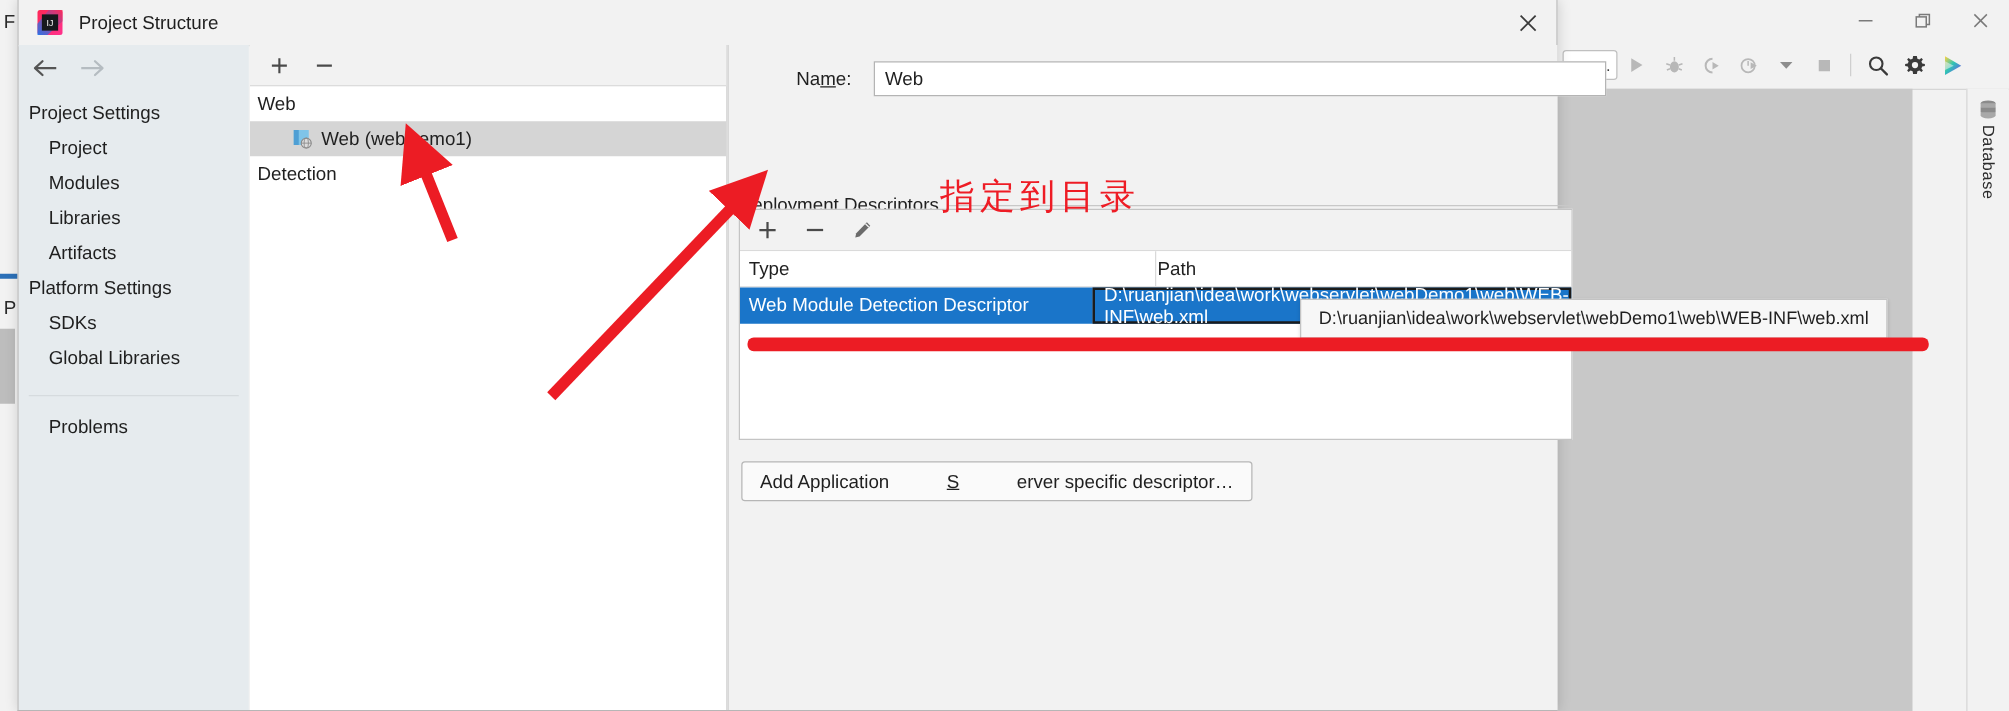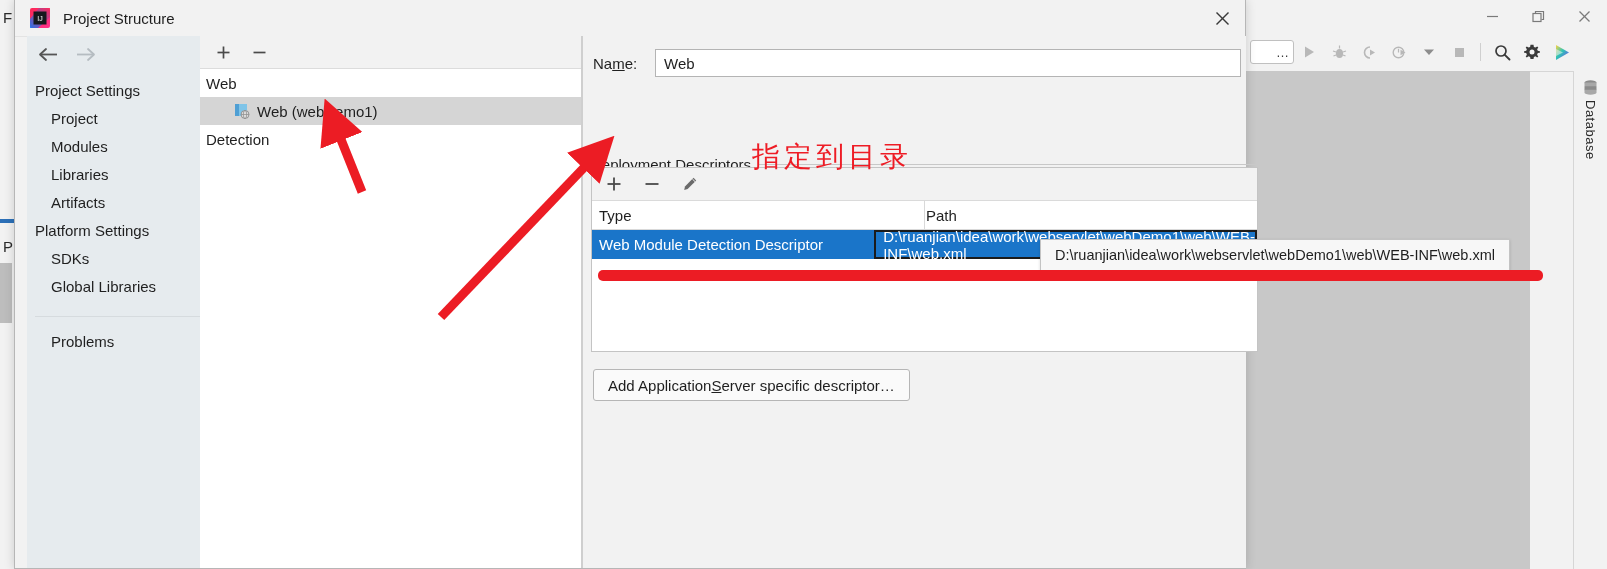--- a/index.html
+++ b/index.html
@@ -40,21 +40,21 @@
       border:1px solid #b6b6b6;border-top:none;box-sizing:border-box;box-shadow:0 0 10px rgba(0,0,0,.16);}
   .dlg-title{position:relative;height:36px;background:#f2f2f2;display:flex;align-items:center;
       border-bottom:1px solid #e3e3e3;}
   .dlg-icon{width:22px;height:22px;margin-left:14px;position:relative;}
   .dlg-title-text{margin-left:12px;font-size:15px;color:#1f1f1f;}
   .dlg-close{position:absolute;right:0;top:0;width:46px;height:36px;display:flex;align-items:center;justify-content:center;color:#3a3a3a;}
 
   .dlg-body{position:absolute;left:0;top:36px;width:1230px;height:532px;}
 
   
-  .sidebar{position:absolute;left:12px;top:0;width:184px;height:532px;background:#e6ebee;}
+  .sidebar{position:absolute;left:0;top:0;width:184px;height:532px;background:#e6ebee;}
   .nav{height:36px;display:flex;align-items:center;padding-left:10px;gap:16px;}
   .nav svg{display:block;}
   .side-list{margin-top:4px;}
   .side-grp{height:28px;display:flex;align-items:center;padding-left:8px;font-size:15px;color:#1f1f1f;}
   .side-item{height:28px;display:flex;align-items:center;padding-left:24px;font-size:15px;color:#1f1f1f;}
   .side-item.sel{background:#2b72b8;color:#fff;margin-left:-0px;width:184px;box-sizing:border-box;}
   .side-div{height:1px;background:#d6dbde;margin:16px 8px 10px 8px;}
 
   
   .treepanel{position:absolute;left:185px;top:0;width:381px;height:532px;background:#fff;border-right:1px solid #cfcfcf;}
@@ -62,21 +62,21 @@
   .tt-btn{width:22px;height:22px;display:flex;align-items:center;justify-content:center;color:#4a4a4a;font-size:19px;line-height:1;}
   .tree-row{height:28px;display:flex;align-items:center;font-size:15px;color:#1f1f1f;padding-left:6px;}
   .tree-row.child{padding-left:34px;}
   .tree-row.selected{background:#d5d5d5;}
   .facet-icon{width:16px;height:16px;margin-right:7px;position:relative;flex:0 0 auto;}
 
   
   .mainpane{position:absolute;left:567px;top:0;width:663px;height:532px;background:#f2f2f2;
       border-left:1px solid #cfcfcf;}
   .name-row{position:absolute;left:10px;top:13px;display:flex;align-items:center;}
-  .name-label{font-size:15px;color:#1f1f1f;width:62px;}
+  .name-label{font-size:15px;color:#1f1f1f;width:62px;margin-left:44px;}
   .name-label u{text-decoration:underline;}
   .name-input{width:586px;height:28px;background:#fff;border:1px solid #b4b4b4;box-sizing:border-box;
       padding:0 8px;font-size:15px;color:#1f1f1f;display:flex;align-items:center;}
 
   .group{position:absolute;left:8px;top:105px;width:668px;margin-top:15px;}
   .group-head{display:flex;align-items:center;gap:8px;}
   .group-title{font-size:15px;color:#1f1f1f;white-space:nowrap;}
   .group-line{flex:1;height:1px;background:#c8c8c8;}
 
   .dd-panel{position:absolute;left:8px;top:131px;width:667px;height:185px;background:#fff;border:1px solid #c4c4c4;box-sizing:border-box;}
@@ -84,21 +84,21 @@
   .dd-btn{width:24px;height:24px;display:flex;align-items:center;justify-content:center;color:#4a4a4a;font-size:20px;line-height:1;}
   .dd-head{display:flex;height:28px;align-items:center;border-bottom:1px solid #d9d9d9;background:#fff;}
   .dd-head .c1{width:332px;padding-left:7px;font-size:15px;box-sizing:border-box;}
   .dd-head .c2{flex:1;padding-left:1px;font-size:15px;border-left:1px solid #d9d9d9;box-sizing:border-box;height:28px;display:flex;align-items:center;}
   .dd-row{display:flex;height:29px;align-items:stretch;}
   .dd-row .c1{width:332px;background:#1a75c9;color:#fff;display:flex;align-items:center;padding-left:7px;font-size:15px;box-sizing:border-box;}
   .dd-row .c2{flex:1;background:#1a75c9;color:#fff;display:flex;align-items:center;padding-left:7px;font-size:15px;
       border:2px solid #1b1b1b;box-sizing:border-box;}
 
   .add-btn{position:absolute;left:10px;top:333px;height:30px;padding:0 14px;background:#fafafa;border:1px solid #b6b6b6;
-      border-radius:3px;display:flex;align-items:center;font-size:15px;color:#1f1f1f;}
+      border-radius:3px;display:flex;align-items:center;font-size:15px;color:#1f1f1f;gap:46px;}
   .add-btn u{text-decoration:underline;}
 
   
   .tooltip{position:absolute;left:1040px;top:239px;height:32px;background:#f7f7f7;border:1px solid #c3c3c3;
       display:flex;align-items:center;padding:0 14px;font-size:14.5px;color:#1f1f1f;white-space:nowrap;
       box-shadow:0 1px 3px rgba(0,0,0,.14);box-sizing:border-box;z-index:40;}
 
   
   .annot-text{position:absolute;left:752px;top:138px;font-size:28px;color:#ee1c25;
       font-family:"DejaVu Sans","Liberation Sans",sans-serif;letter-spacing:4px;z-index:50;white-space:nowrap;}

